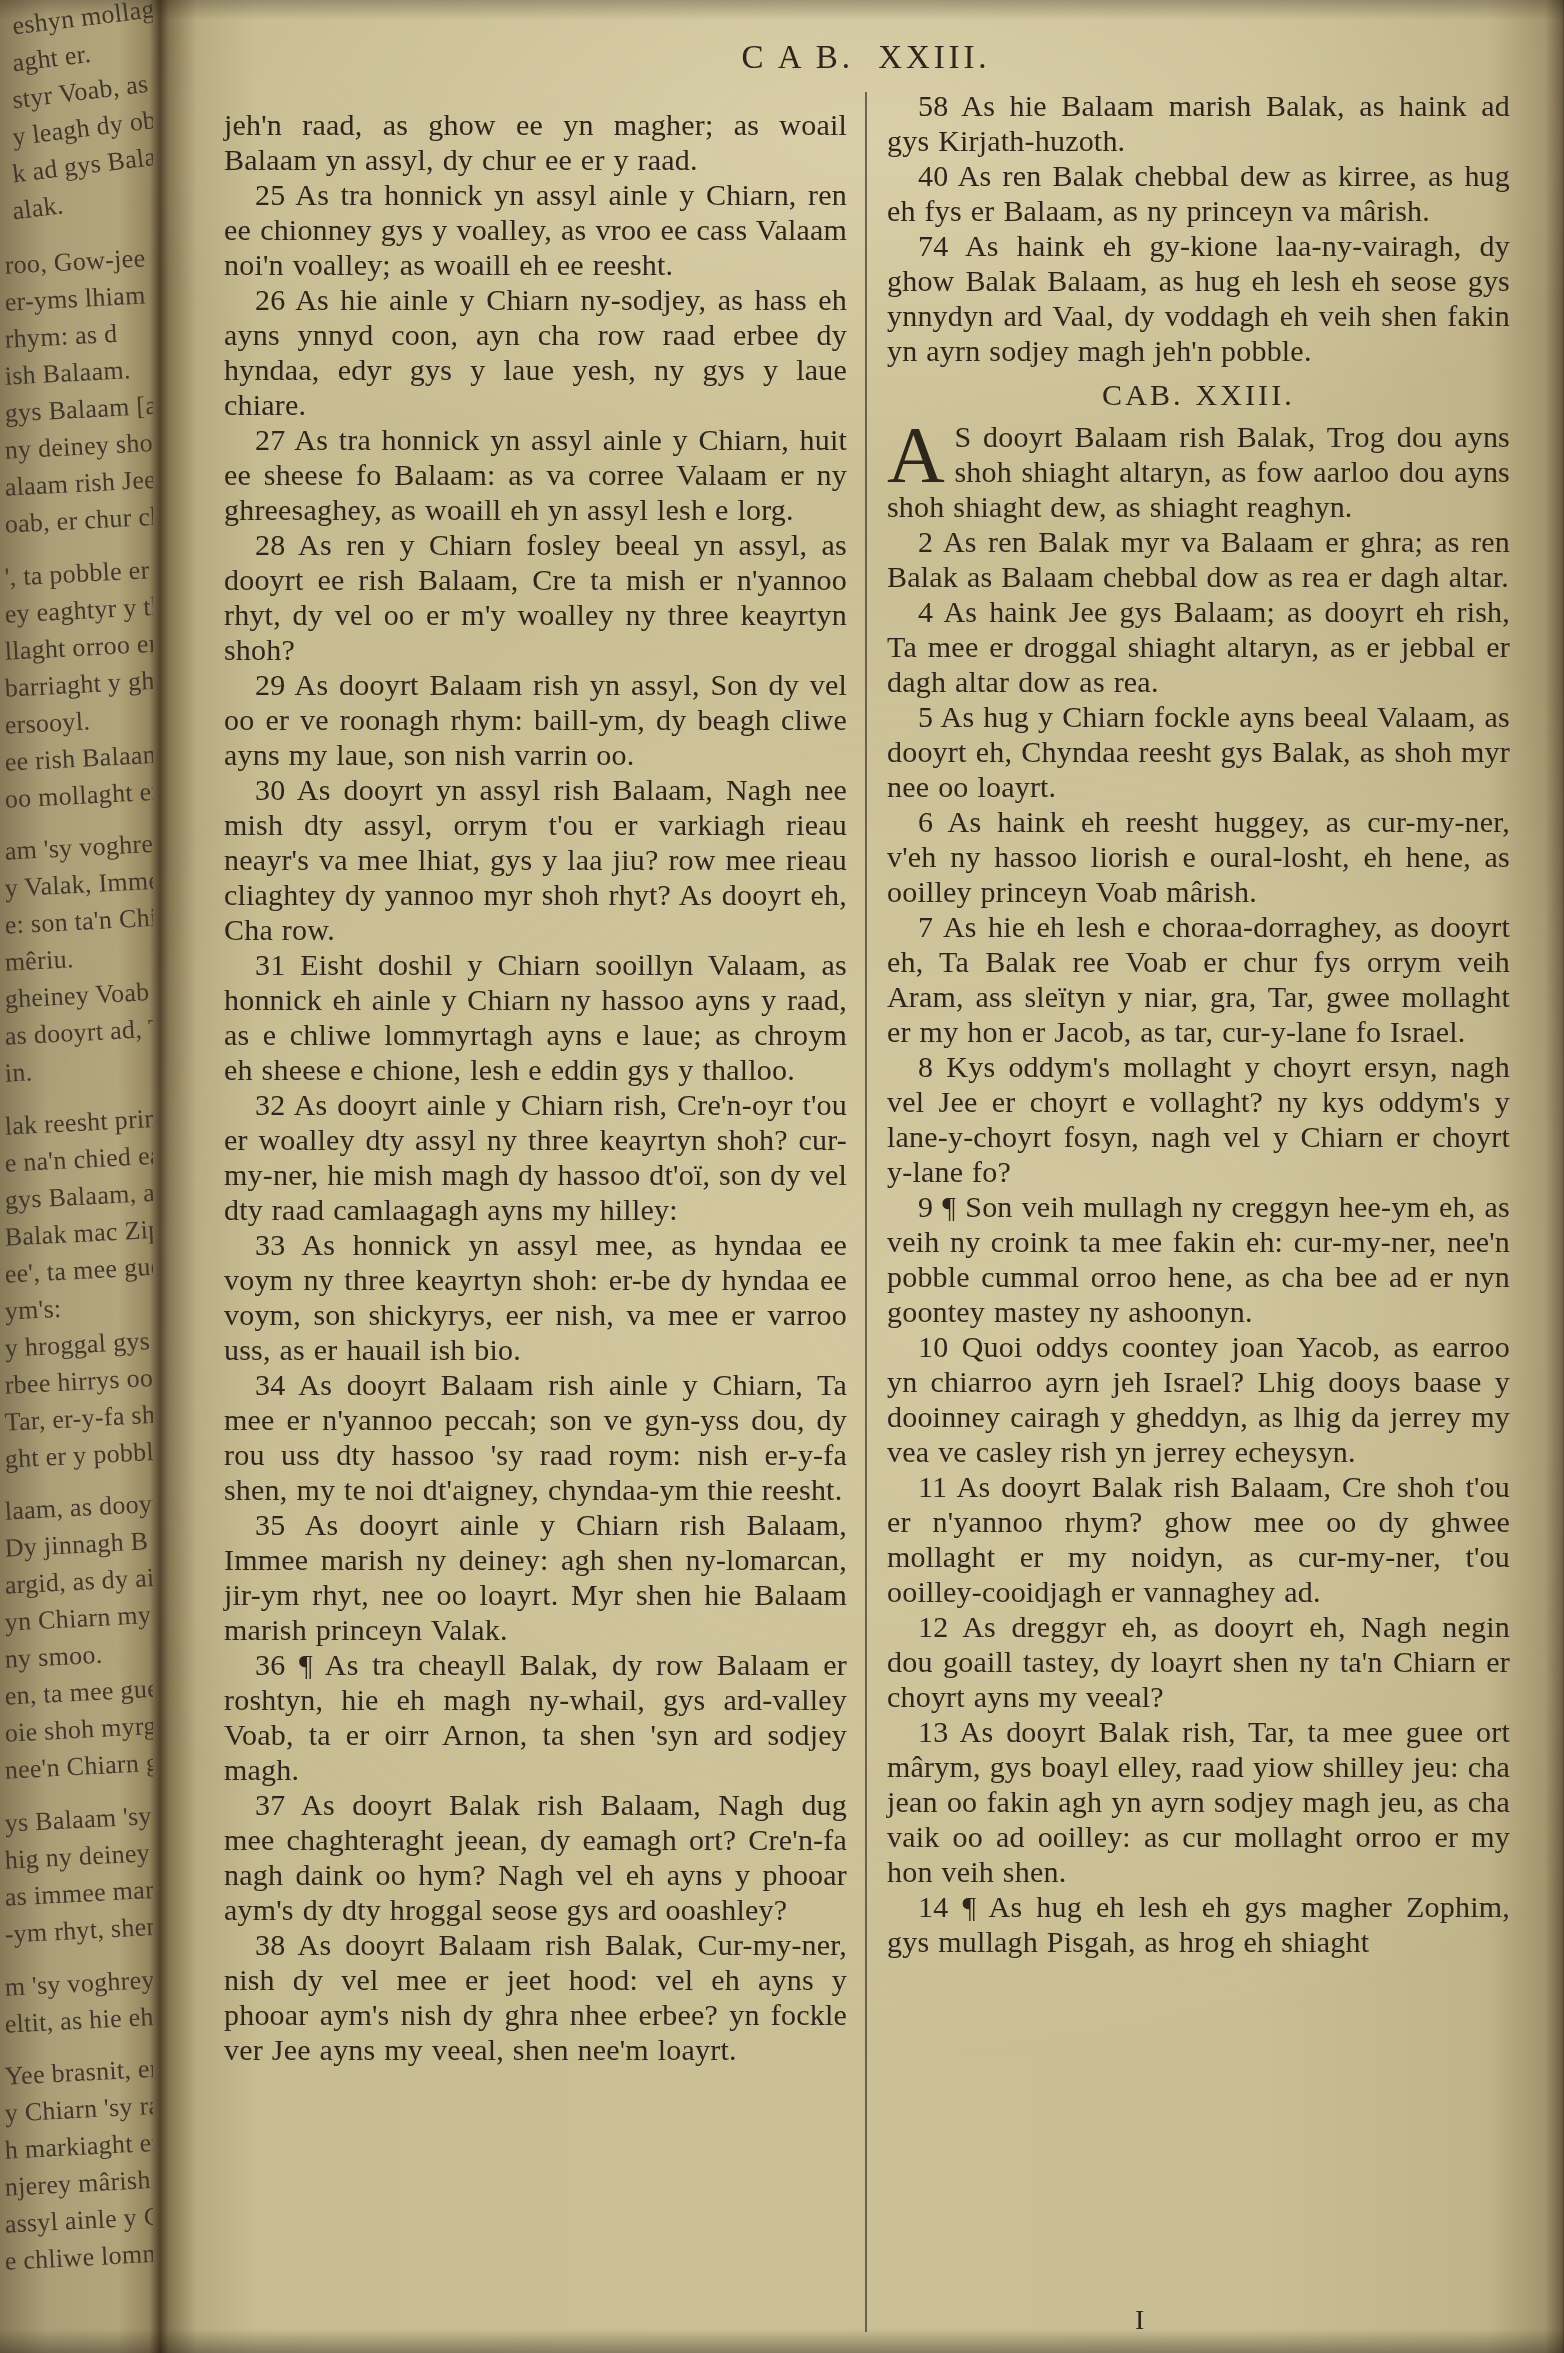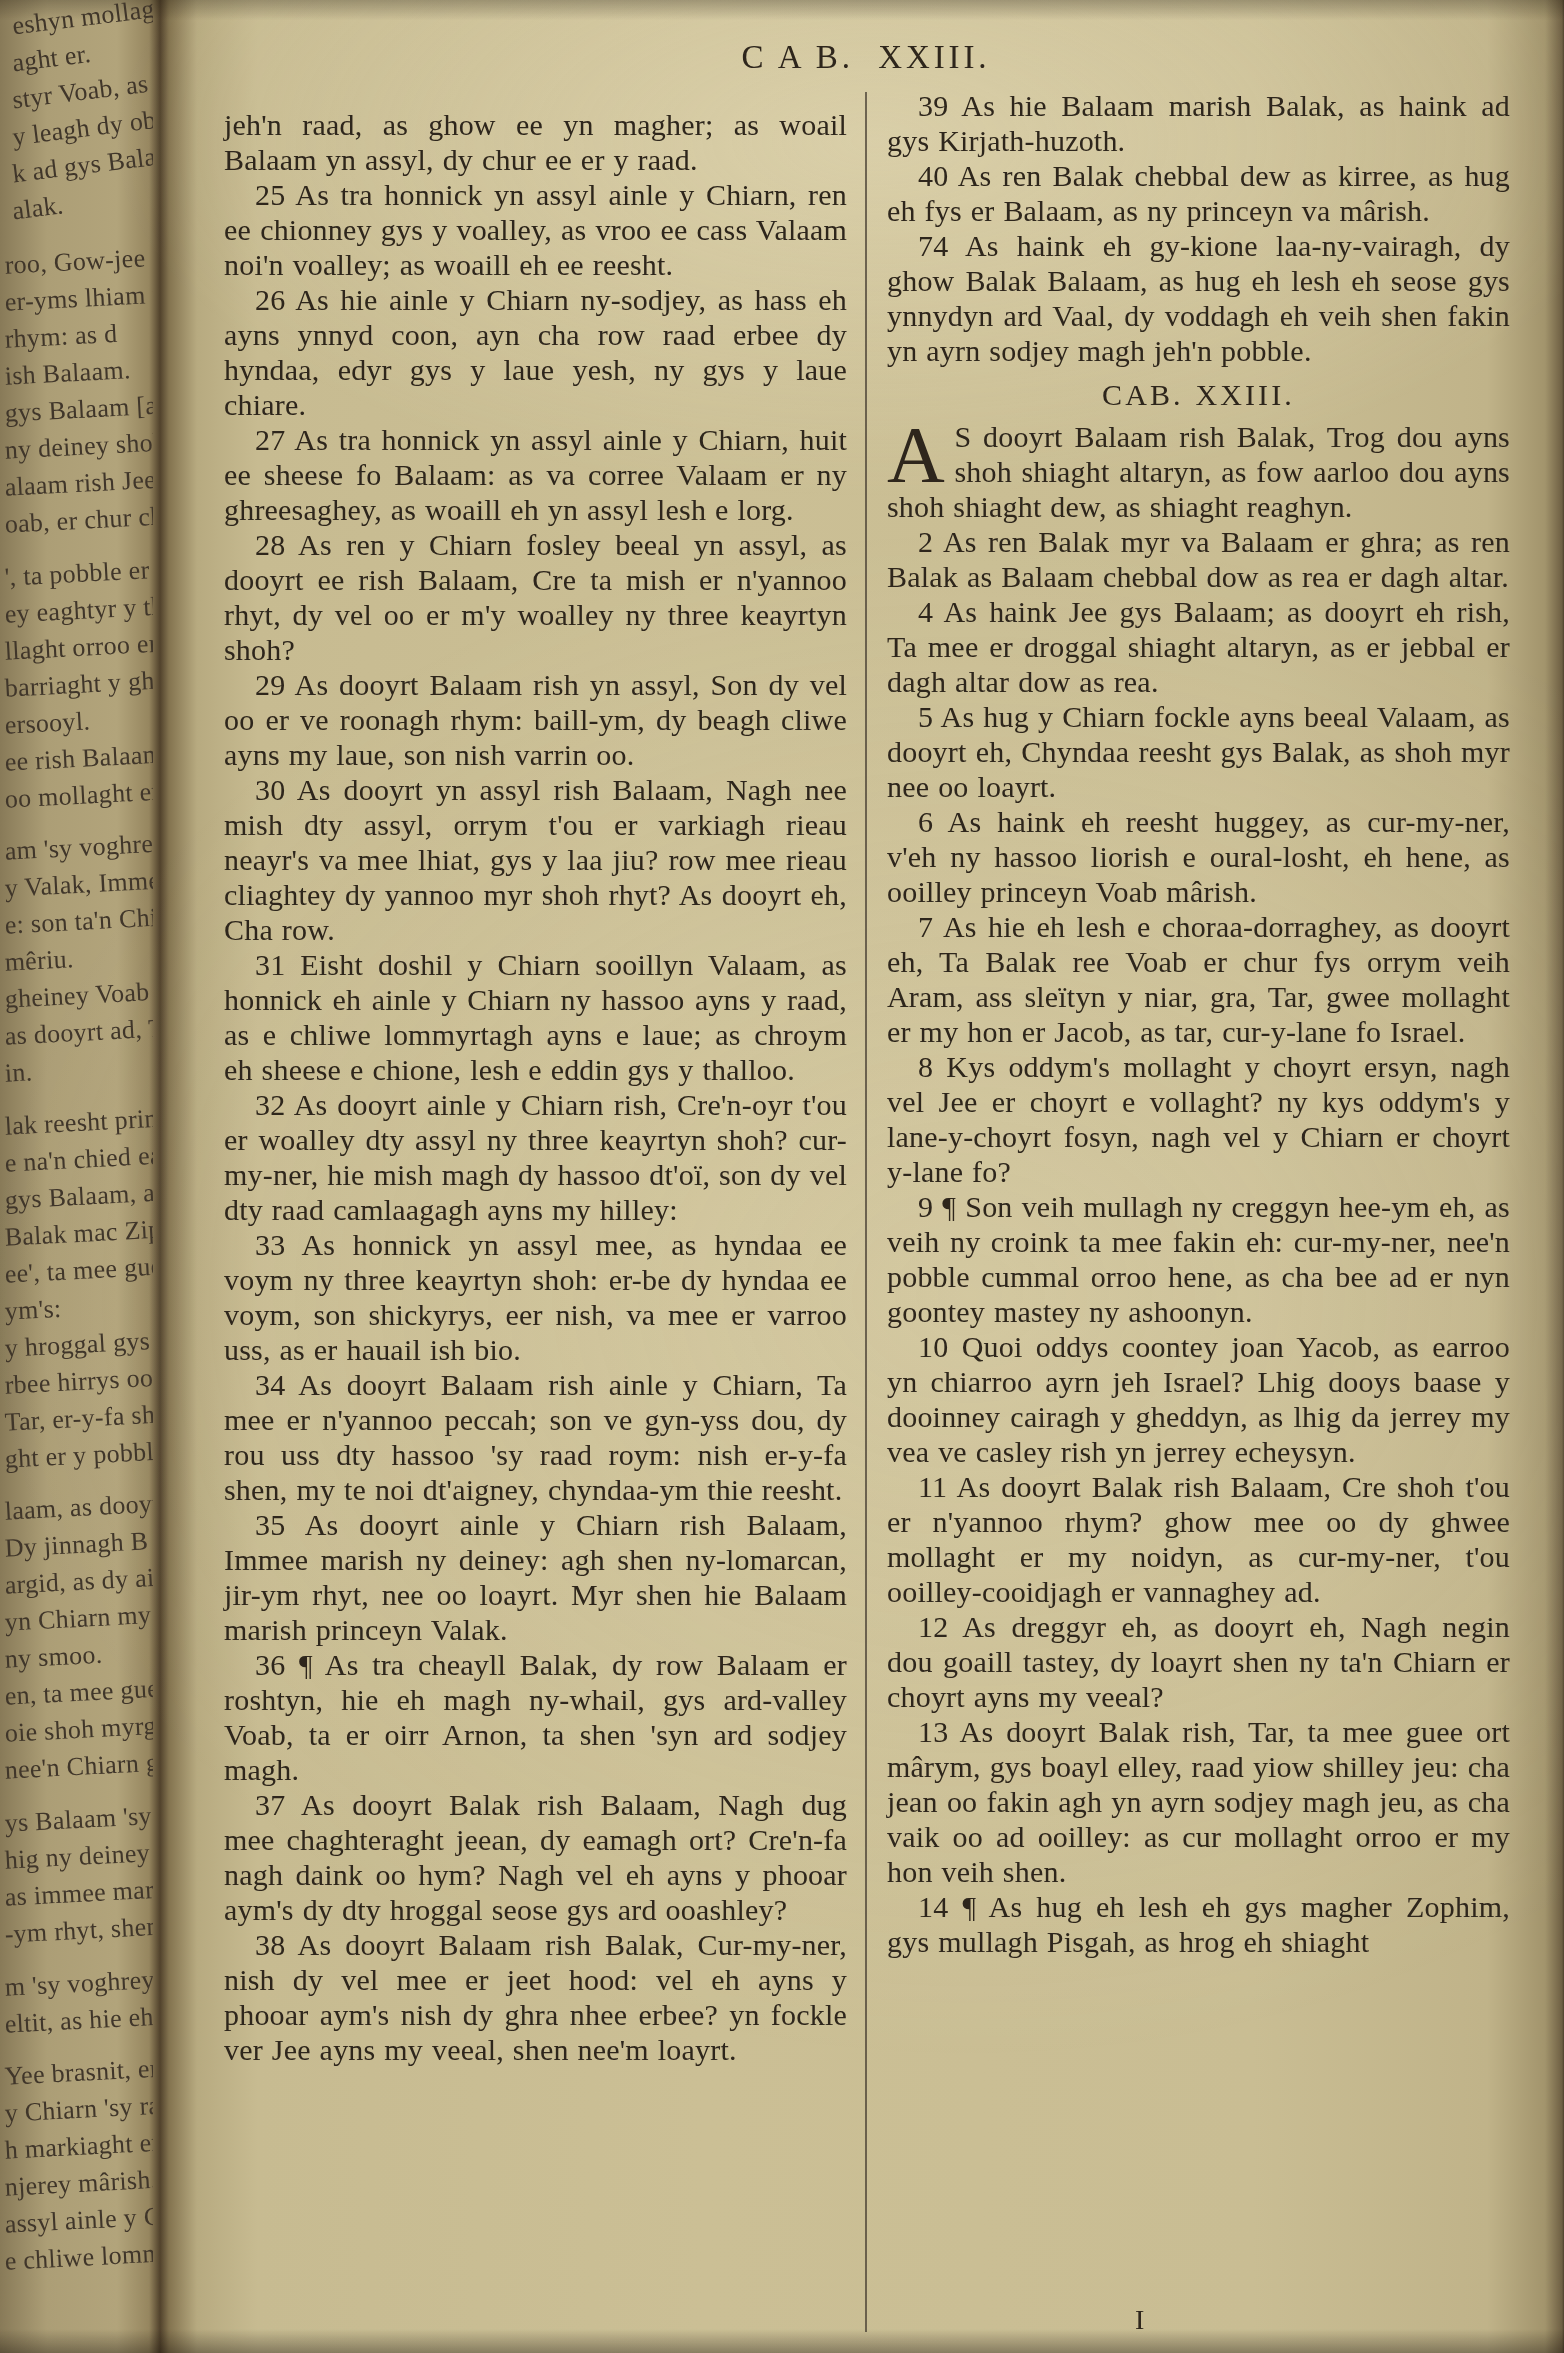--- a/index.html
+++ b/index.html
@@ -129,21 +129,21 @@
       <p class="para verse">32 As dooyrt ainle y Chiarn rish, Cre'n-oyr t'ou er woalley dty assyl ny three keayrtyn shoh? cur-my-ner, hie mish magh dy hassoo dt'oï, son dy vel dty raad camlaagagh ayns my hilley:</p>
       <p class="para verse">33 As honnick yn assyl mee, as hyndaa ee voym ny three keayrtyn shoh: er-be dy hyndaa ee voym, son shickyrys, eer nish, va mee er varroo uss, as er hauail ish bio.</p>
       <p class="para verse">34 As dooyrt Balaam rish ainle y Chiarn, Ta mee er n'yannoo peccah; son ve gyn-yss dou, dy rou uss dty hassoo 'sy raad roym: nish er-y-fa shen, my te noi dt'aigney, chyndaa-ym thie reesht.</p>
       <p class="para verse">35 As dooyrt ainle y Chiarn rish Balaam, Immee marish ny deiney: agh shen ny-lomarcan, jir-ym rhyt, nee oo loayrt. Myr shen hie Balaam marish princeyn Valak.</p>
       <p class="para verse">36 ¶ As tra cheayll Balak, dy row Balaam er roshtyn, hie eh magh ny-whail, gys ard-valley Voab, ta er oirr Arnon, ta shen 'syn ard sodjey magh.</p>
       <p class="para verse">37 As dooyrt Balak rish Balaam, Nagh dug mee chaghteraght jeean, dy eamagh ort? Cre'n-fa nagh daink oo hym? Nagh vel eh ayns y phooar aym's dy dty hroggal seose gys ard ooashley?</p>
       <p class="para verse">38 As dooyrt Balaam rish Balak, Cur-my-ner, nish dy vel mee er jeet hood: vel eh ayns y phooar aym's nish dy ghra nhee erbee? yn fockle ver Jee ayns my veeal, shen nee'm loayrt.</p>
     </div>
   <div class="rule"></div>
   <div class="col col-right" id="col-right">
-      <p class="para verse">39 As hie Balaam marish Balak, as haink ad gys Kirjath-huzoth.</p>
+      <p class="para verse">58 As hie Balaam marish Balak, as haink ad gys Kirjath-huzoth.</p>
       <p class="para verse">40 As ren Balak chebbal dew as kirree, as hug eh fys er Balaam, as ny princeyn va mârish.</p>
       <p class="para verse">74 As haink eh gy-kione laa-ny-vairagh, dy ghow Balak Balaam, as hug eh lesh eh seose gys ynnydyn ard Vaal, dy voddagh eh veih shen fakin yn ayrn sodjey magh jeh'n pobble.</p>
       <p class="para chapter-heading">CAB. XXIII.</p>
       <p class="para dropcap-para"><span class="dropcap">A</span>S dooyrt Balaam rish Balak, Trog dou ayns shoh shiaght altaryn, as fow aarloo dou ayns shoh shiaght dew, as shiaght reaghyn.</p>
       <p class="para verse">2 As ren Balak myr va Balaam er ghra; as ren Balak as Balaam chebbal dow as rea er dagh altar.</p>
       <p class="para verse">4 As haink Jee gys Balaam; as dooyrt eh rish, Ta mee er droggal shiaght altaryn, as er jebbal er dagh altar dow as rea.</p>
       <p class="para verse">5 As hug y Chiarn fockle ayns beeal Valaam, as dooyrt eh, Chyndaa reesht gys Balak, as shoh myr nee oo loayrt.</p>
       <p class="para verse">6 As haink eh reesht huggey, as cur-my-ner, v'eh ny hassoo liorish e oural-losht, eh hene, as ooilley princeyn Voab mârish.</p>
       <p class="para verse">7 As hie eh lesh e choraa-dorraghey, as dooyrt eh, Ta Balak ree Voab er chur fys orrym veih Aram, ass sleïtyn y niar, gra, Tar, gwee mollaght er my hon er Jacob, as tar, cur-y-lane fo Israel.</p>
       <p class="para verse">8 Kys oddym's mollaght y choyrt ersyn, nagh vel Jee er choyrt e vollaght? ny kys oddym's y lane-y-choyrt fosyn, nagh vel y Chiarn er choyrt y-lane fo?</p>

